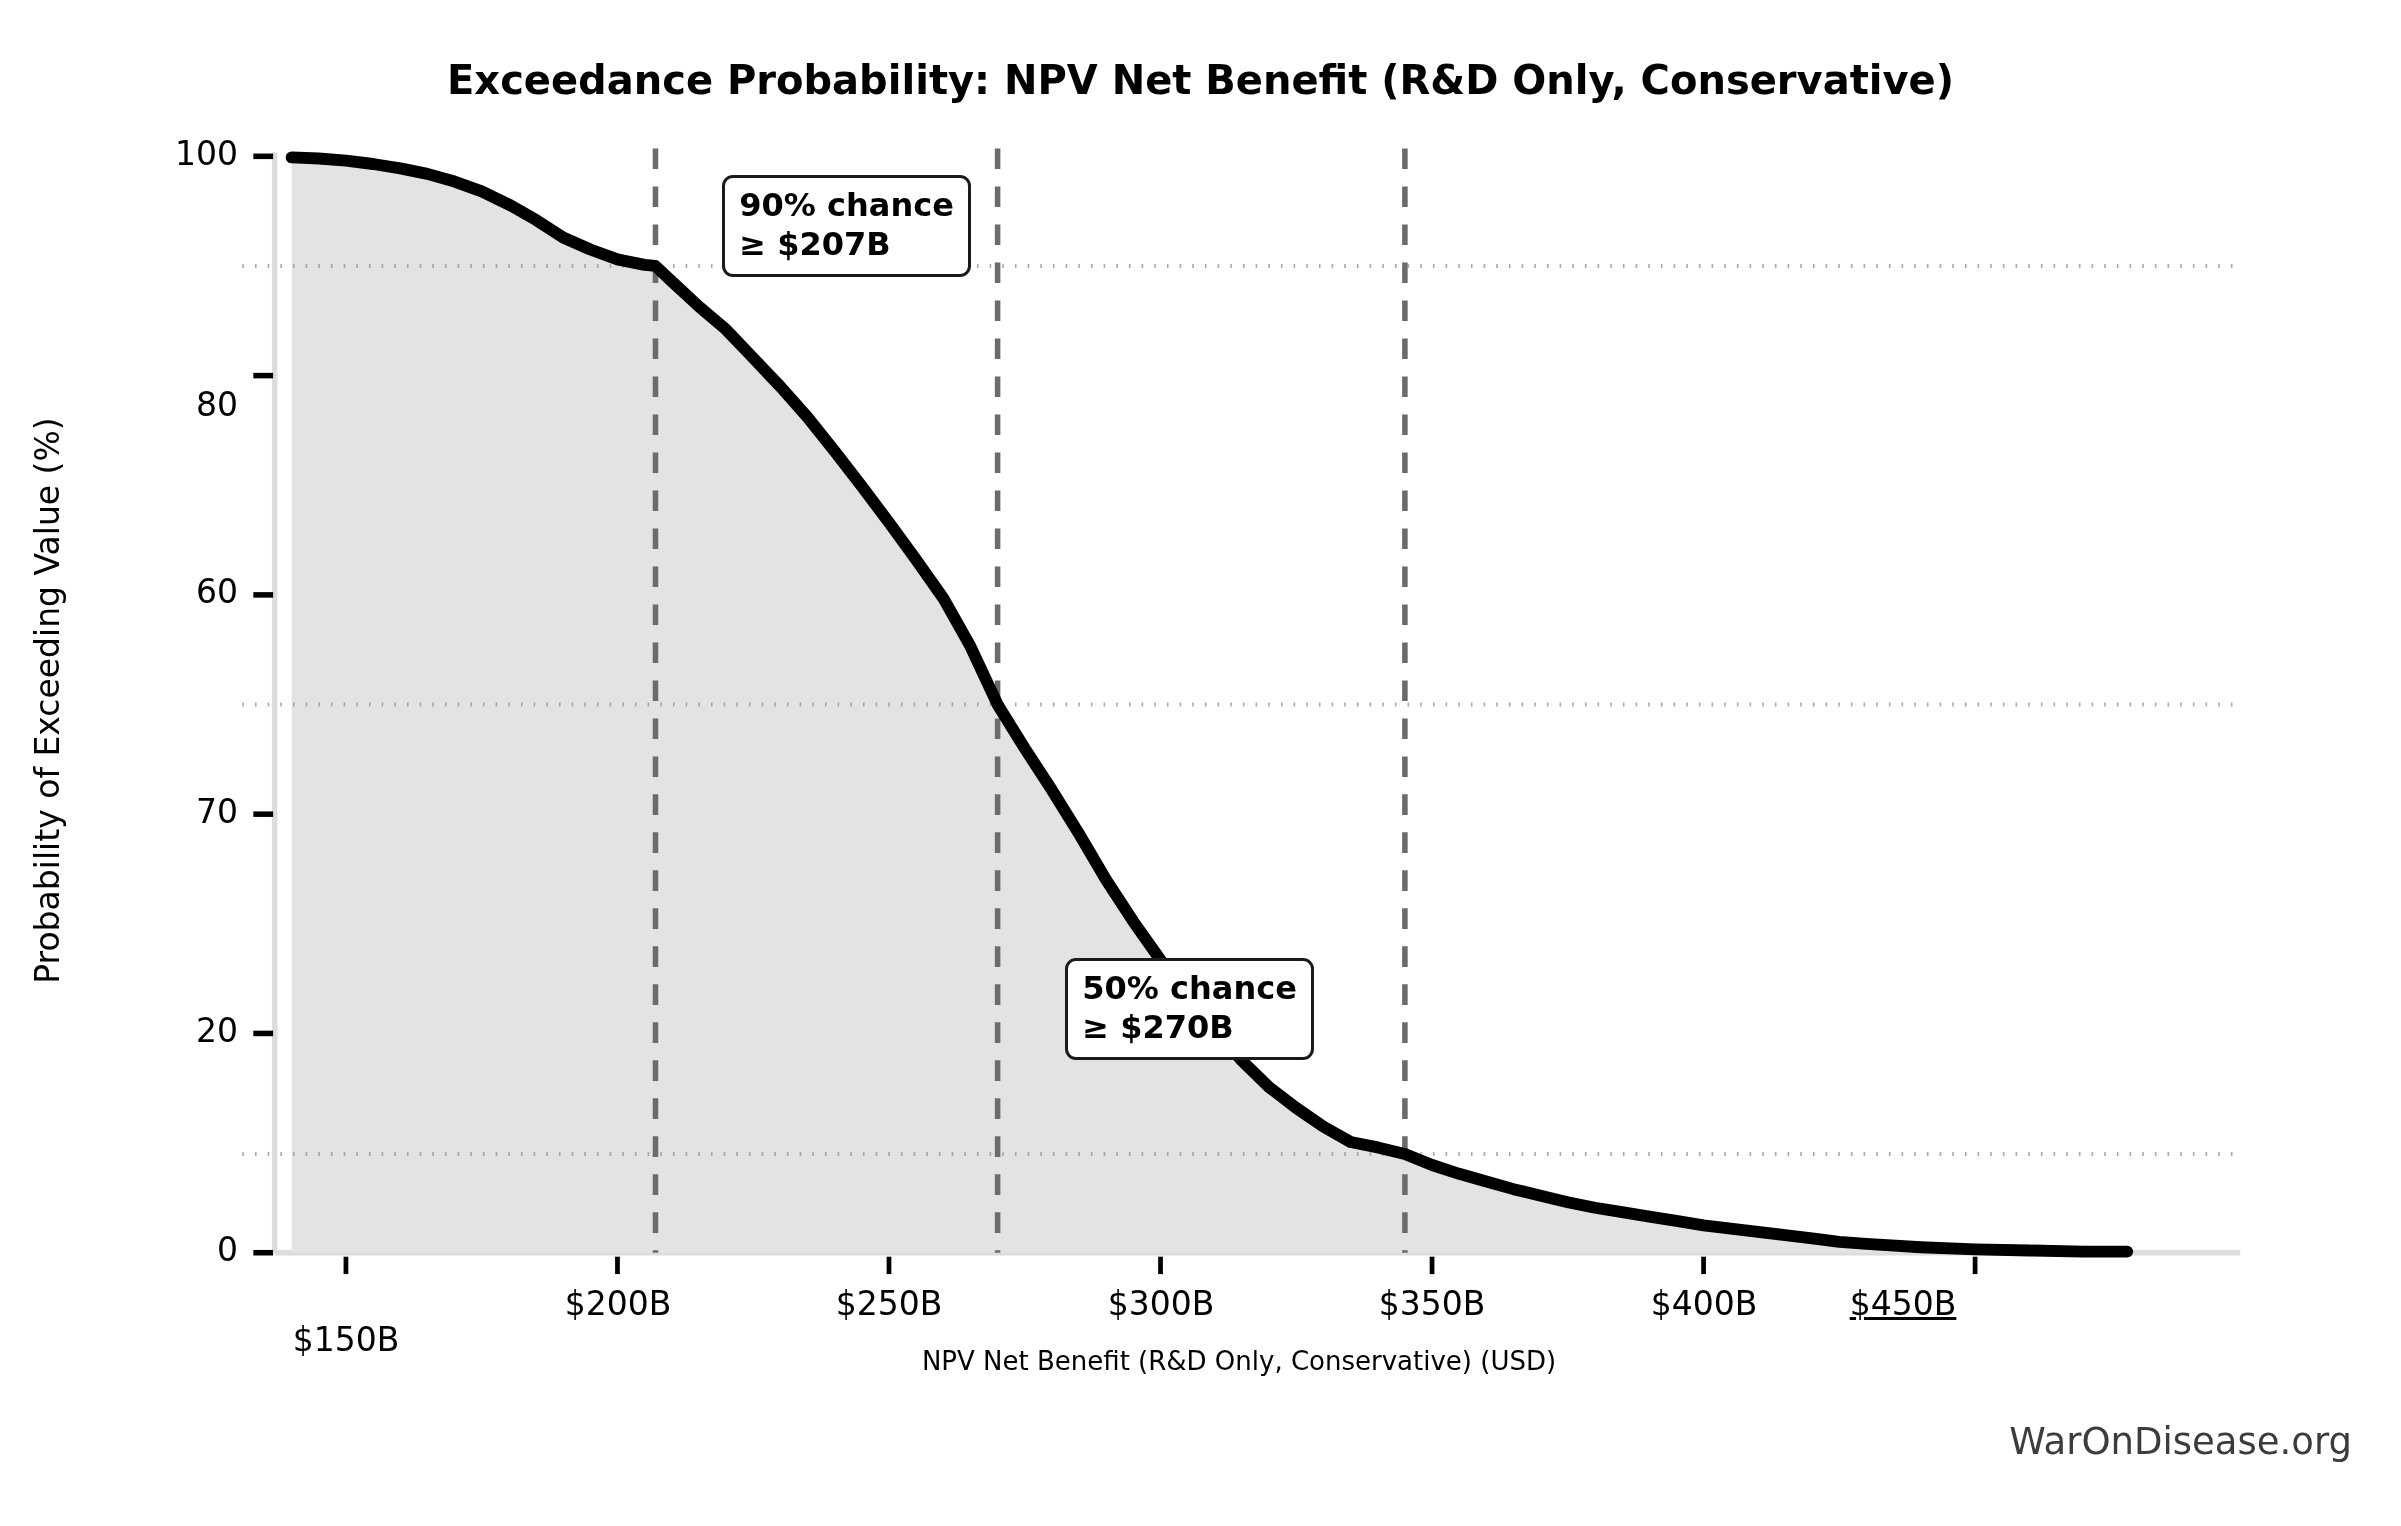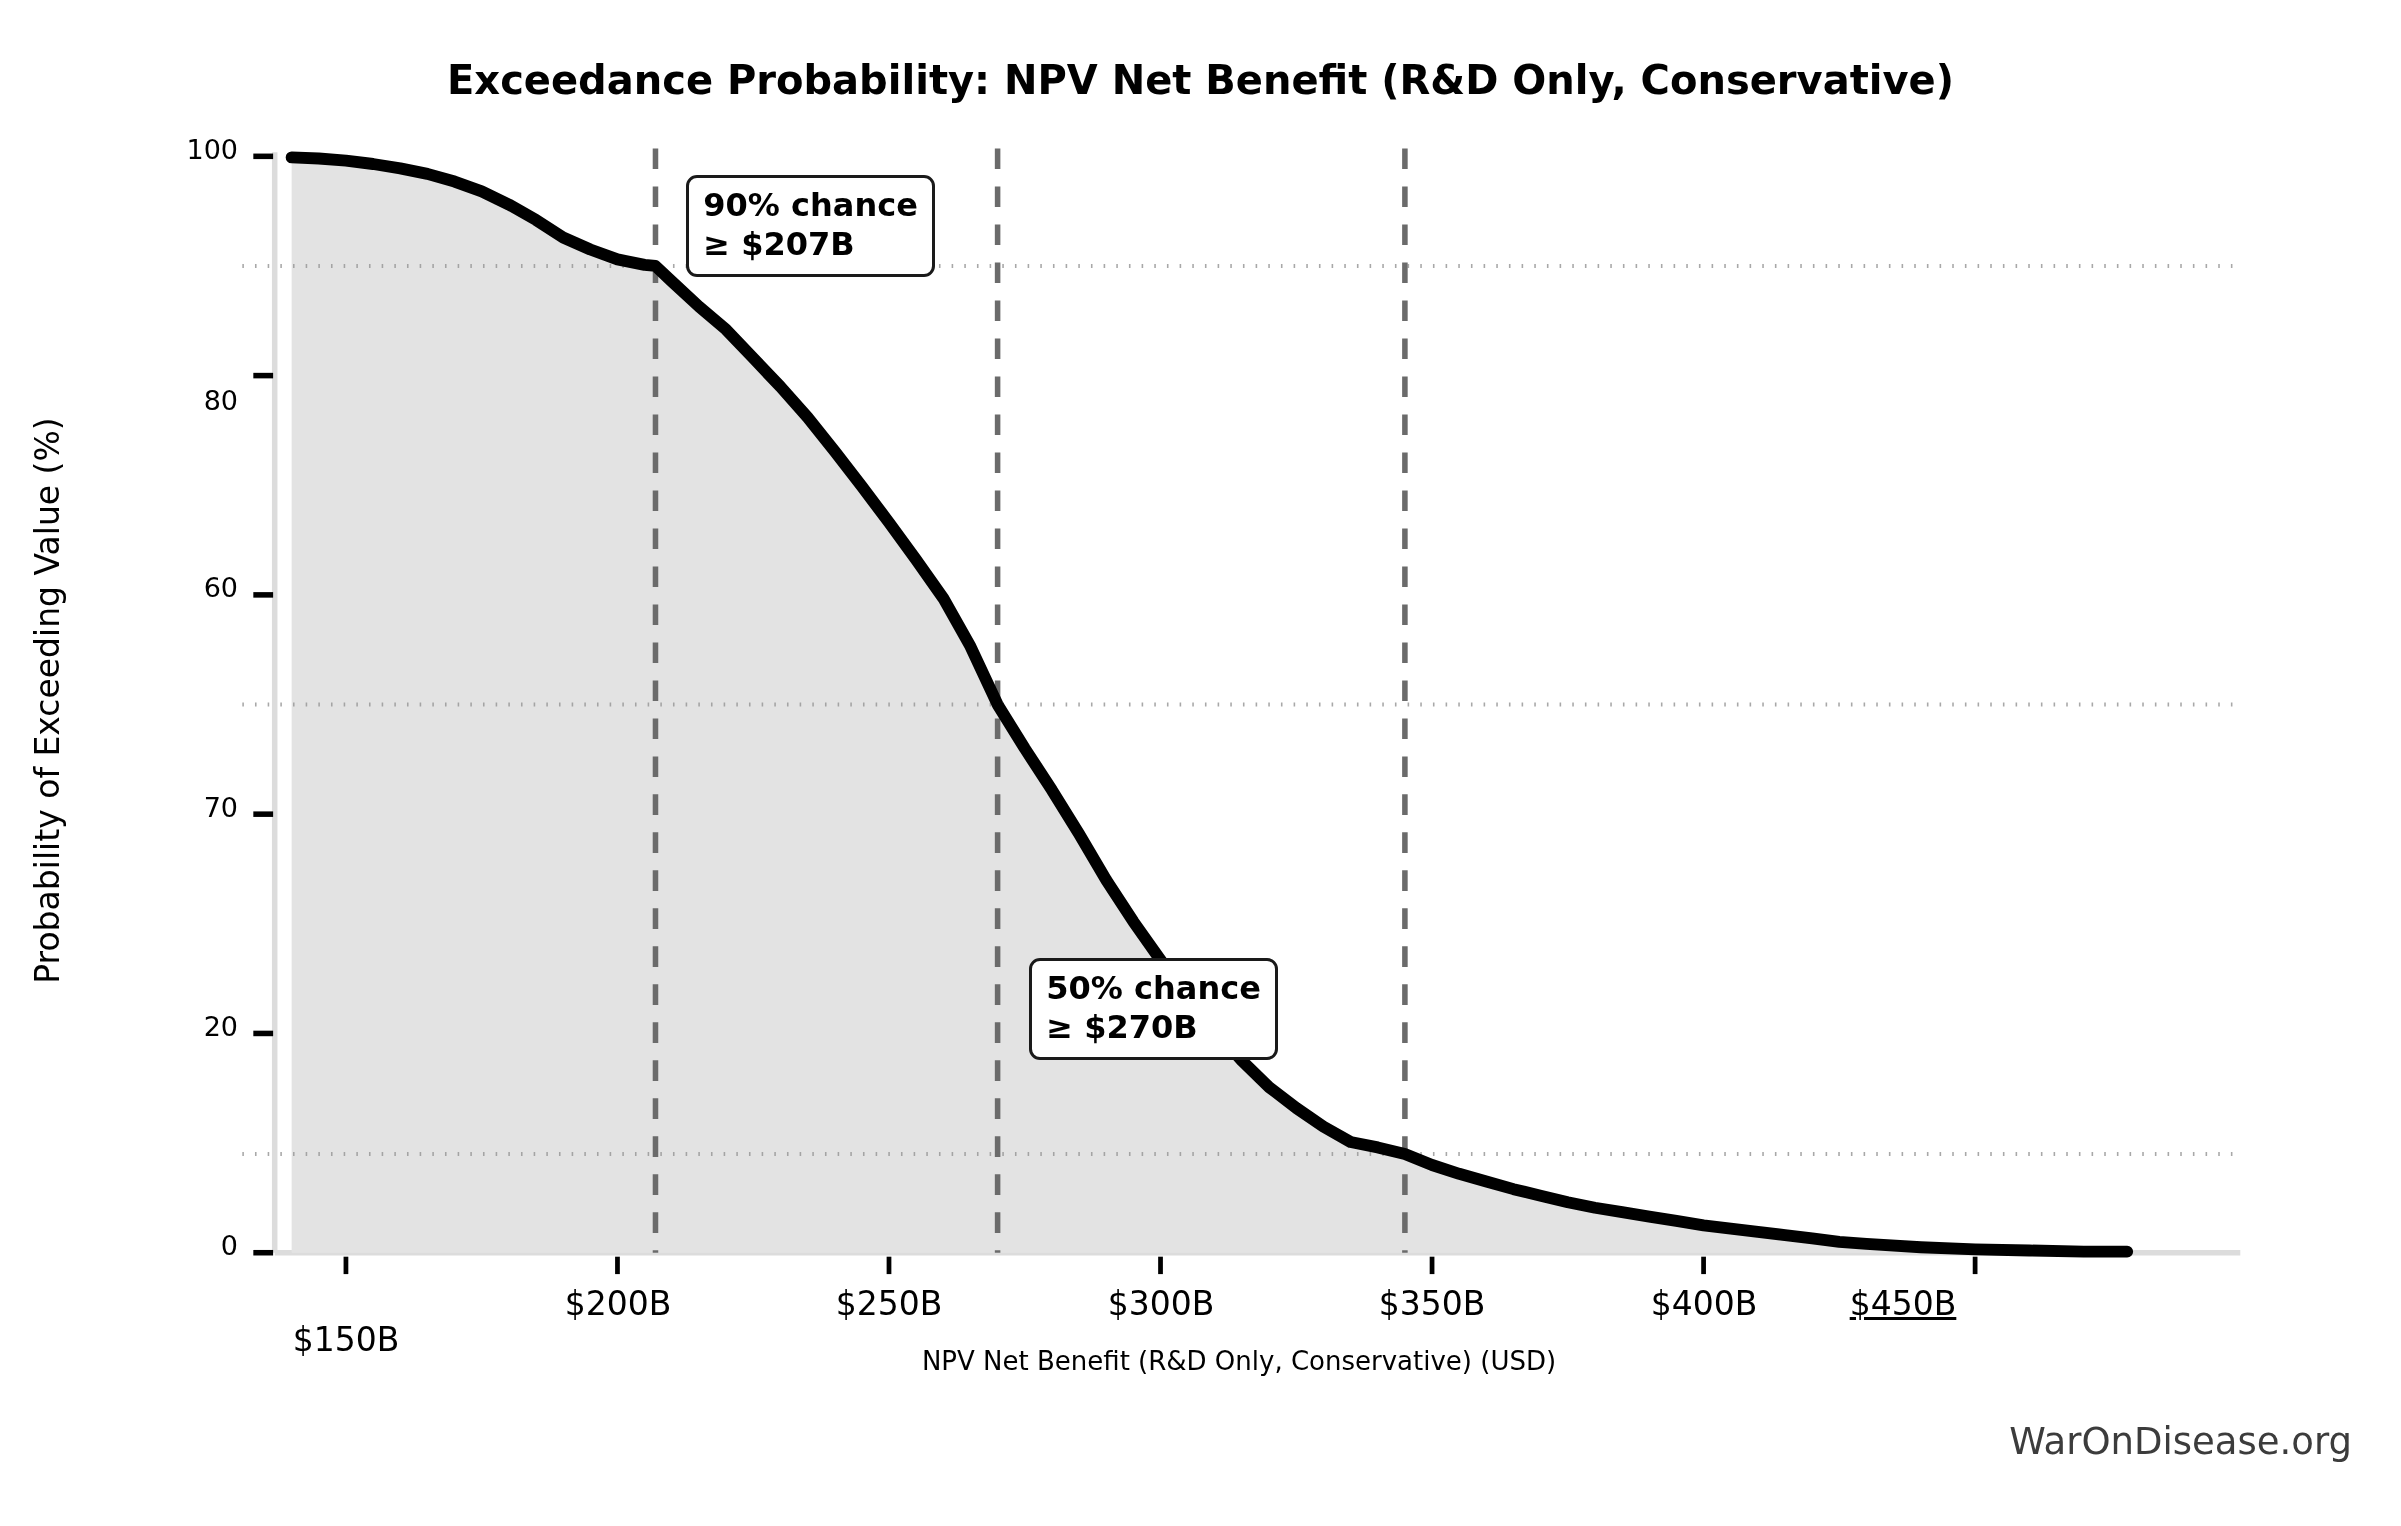--- a/index.html
+++ b/index.html
@@ -56,21 +56,21 @@
     width: 1892px;
     text-align: center;
     font-size: 26px;
     color: #000000;
     font-family: "DejaVu Sans", sans-serif;
   }
   .ytick-label {
     position: absolute;
     width: 143px;
     text-align: right;
-    font-size: 27px;
+    font-size: 33px;
     color: #000000;
     font-family: "DejaVu Sans", sans-serif;
   }
   .xtick-label {
     position: absolute;
     width: 222px;
     text-align: center;
     font-size: 33px;
     color: #000000;
     font-family: "DejaVu Sans", sans-serif;
@@ -81,20 +81,21 @@
     border: 3.2px solid #1a1a1a;
     border-radius: 11px;
     background: #ffffff;
     padding: 8px 14.3px 9.5px 14.3px;
     font-size: 32px;
     font-weight: bold;
     line-height: 1.22;
     color: #000000;
     white-space: pre-line;
     font-family: "DejaVu Sans", sans-serif;
+    margin-left: 36px;
   }
   .watermark {
     position: absolute;
     right: 49px;
     top: 1420px;
     font-size: 37px;
     color: #3c3c3c;
     font-family: "DejaVu Sans", sans-serif;
   }
 </style>

